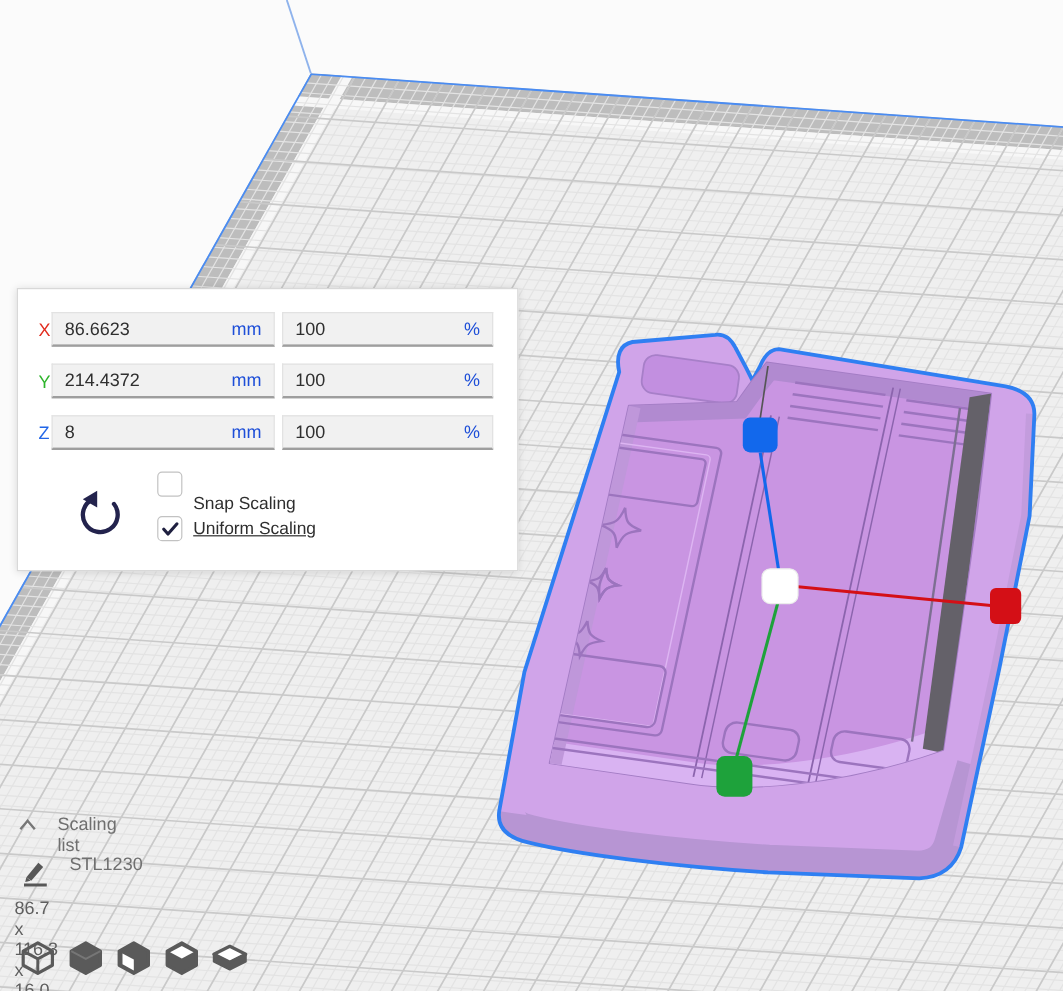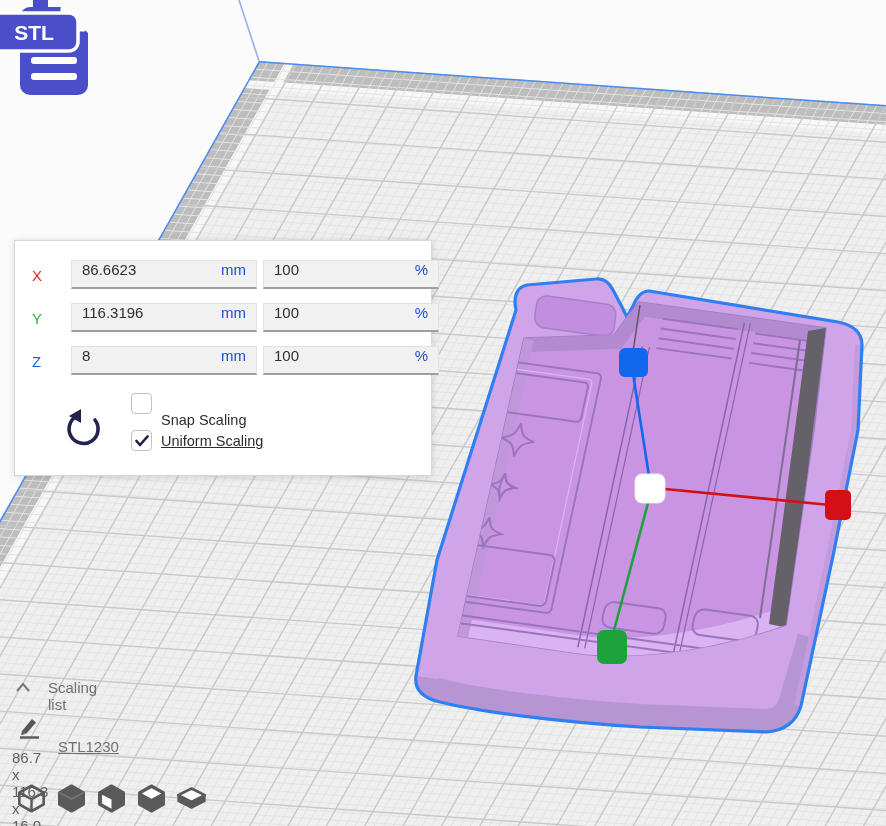--- a/index.html
+++ b/index.html
@@ -7,42 +7,42 @@
           font-family:"Liberation Sans",sans-serif;}
   .screen svg.scene{position:absolute;left:0;top:0;}
 
   
   .scale-panel{position:absolute;left:14px;top:240px;width:416px;height:234px;background:#ffffff;
                border:1px solid #d8d8d8;box-shadow:0 1px 7px rgba(0,0,0,.14);z-index:20;}
   .srow{position:absolute;left:0;width:100%;height:31px;}
   .srow .axis{position:absolute;left:17px;top:0;width:16px;line-height:31px;font-size:15px;}
   .axis-x{color:#e22b1e;} .axis-y{color:#2db42a;} .axis-z{color:#2166e8;}
   .field{position:absolute;top:0;height:29px;background:#f1f1f1;border:1px solid #e2e2e2;
-         border-bottom:2px solid #9e9e9e;display:flex;justify-content:space-between;
-         padding:0 10px;box-sizing:border-box;font-size:15px;color:#2f2f2f;margin-left:28px;}
+         border-bottom:2px solid #9e9e9e;display:flex;align-items:center;justify-content:space-between;
+         padding:0 10px;box-sizing:border-box;font-size:15px;color:#2f2f2f;}
   .field .unit{color:#1d4ed8;}
   .f-mm{left:28px;width:186px;} .f-pct{left:220px;width:176px;}
   .row1{top:19px;} .row2{top:62px;} .row3{top:105px;}
   .reset-btn{position:absolute;left:49px;top:166px;width:40px;height:44px;cursor:pointer;}
   .chk{position:absolute;left:116px;width:21px;height:21px;background:#fff;border:1px solid #c2c2c2;
        border-radius:4px;box-sizing:border-box;display:flex;align-items:center;justify-content:center;}
   .chk svg{display:block;}
   .chk-snap{top:152px;} .chk-uniform{top:189px;}
   .chk-label{position:absolute;left:146px;height:22px;line-height:22px;font-size:14.5px;color:#2e2e2e;}
   .lbl-snap{top:168px;} .lbl-uniform{top:189px;text-decoration:underline;}
 
   
   .file-icon{position:absolute;left:0;top:0;width:96px;height:102px;z-index:20;}
 
   
   .objlist{position:absolute;left:0;top:0;z-index:20;color:#6f6f6f;font-size:15px;}
   .caret{position:absolute;left:14px;top:681px;width:18px;height:14px;}
   .objlist-title{position:absolute;left:48px;top:679px;}
   .pencil{position:absolute;left:17px;top:714px;width:26px;height:26px;}
-  .objlist-item{position:absolute;left:58px;top:738px;text-decoration:underline;}
+  .objlist-item{position:absolute;left:58px;top:712px;}
   .dims{position:absolute;left:12px;top:749px;color:#5f5f5f;}
   .viewbar{position:absolute;left:16px;top:783px;display:flex;gap:9px;z-index:20;}
   .viewbar .vicon{width:31px;height:31px;cursor:pointer;}
 </style>
 </head>
 <body>
 
 <div class="screen">
 
   <svg class="scene" width="886" height="826" viewBox="0 0 886 826">
@@ -533,52 +533,39 @@
       <line x1="633.5" y1="377" x2="649" y2="476" stroke="#1268ec" stroke-width="2.6"></line>
       <line x1="648" y1="503" x2="613" y2="634" stroke="#1ea23b" stroke-width="2.6"></line>
       <line x1="665" y1="489" x2="830" y2="505" stroke="#d40f16" stroke-width="2.6"></line>
       <rect x="619" y="348" width="29" height="29" rx="6" fill="#1268ec"></rect>
       <rect x="825" y="490" width="26" height="30" rx="5" fill="#d40f16"></rect>
       <rect x="597" y="630" width="30" height="34" rx="7" fill="#1ea23b"></rect>
       <rect x="635" y="474" width="30" height="29" rx="7" fill="#ffffff" stroke="#ececec" stroke-width="1"></rect>
     </g>
   </svg>
 
-  <div class="file-icon">
-    <svg width="96" height="102" viewBox="0 0 96 102">
-      <rect x="33" y="-3" width="15" height="12" rx="2" fill="#4a4fc9"></rect>
-      <rect x="20" y="7" width="68" height="88" rx="10" fill="#4a4fc9"></rect>
-      <path d="M 60,5 L 92,37 L 92,5 Z" fill="#fbfbfb"></path>
-      <path d="M 62,8 L 62,30 L 84,30 Z" fill="#4a4fc9" stroke="#ffffff" stroke-width="3" stroke-linejoin="round"></path>
-      <rect x="31" y="41" width="46" height="7" rx="3" fill="#ffffff"></rect>
-      <rect x="31" y="57" width="46" height="7" rx="3" fill="#ffffff"></rect>
-      <rect x="31" y="73" width="46" height="7" rx="3" fill="#ffffff"></rect>
-      <rect x="-8" y="13" width="86" height="38" rx="9" fill="#4a4fc9" stroke="#ffffff" stroke-width="3.5"></rect>
-      <text x="34" y="40" text-anchor="middle" font-family="Liberation Sans, sans-serif" font-size="21" font-weight="bold" fill="#ffffff">STL</text>
-    </svg>
-  </div>
 
   <div class="scale-panel">
 
     <div class="srow row1">
       <span class="axis axis-x">X</span>
       <div class="field f-mm">
         <span>86.6623</span>
         <span class="unit">mm</span>
       </div>
       <div class="field f-pct">
         <span>100</span>
         <span class="unit">%</span>
       </div>
     </div>
 
     <div class="srow row2">
       <span class="axis axis-y">Y</span>
       <div class="field f-mm">
-        <span>116.3196</span>
+        <span>214.4372</span>
         <span class="unit">mm</span>
       </div>
       <div class="field f-pct">
         <span>100</span>
         <span class="unit">%</span>
       </div>
     </div>
 
     <div class="srow row3">
       <span class="axis axis-z">Z</span>

